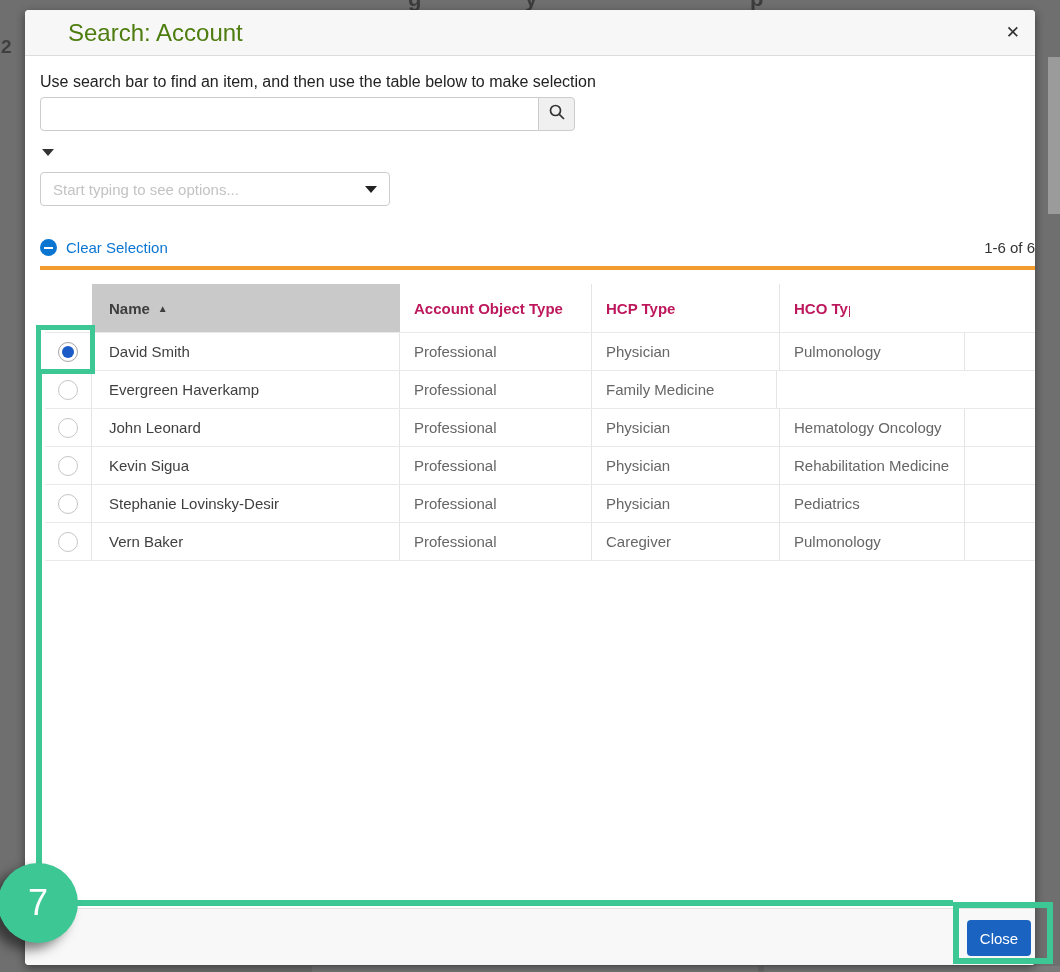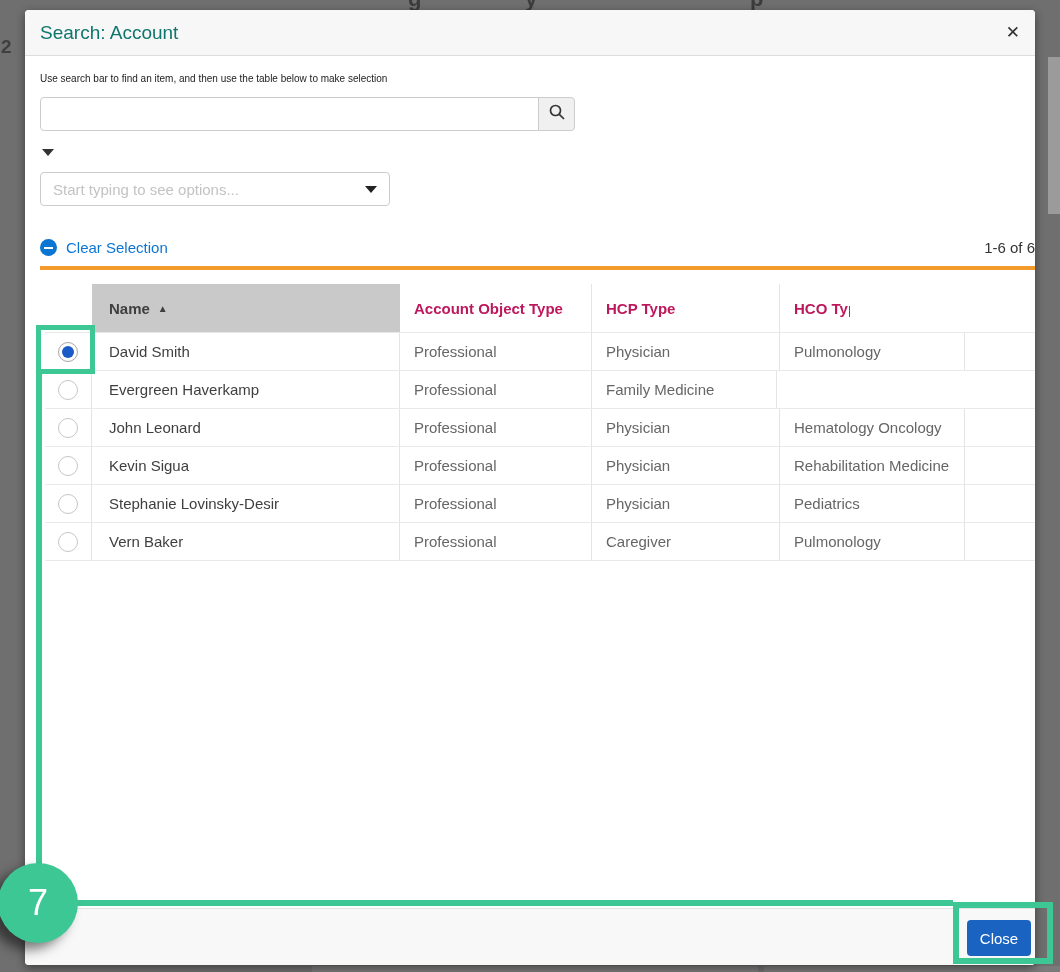--- a/index.html
+++ b/index.html
@@ -14,24 +14,24 @@
   .bg-scrollbar { position:absolute; left:1048px; top:57px; width:12px; height:157px; background:#9b9b9b; }
   .bg-bottom-a { position:absolute; left:312px; top:966px; width:446px; height:6px; background:#7a7a7a; }
   .bg-bottom-b { position:absolute; left:764px; top:966px; width:296px; height:6px; background:#7a7a7a; }
 
   
   .modal { position:absolute; left:25px; top:10px; width:1010px; height:955px; background:#ffffff;
            border-radius:4px; box-shadow:0 3px 10px rgba(0,0,0,0.45); }
   .modal-header { position:absolute; left:0; top:0; width:100%; height:46px; background:#f7f7f7;
                   border-bottom:1px solid #dddddd; border-radius:4px 4px 0 0;
                   display:flex; align-items:center; padding:0 15px; }
-  .modal-title { font-size:19px; color:#0f766e; }
+  .modal-title { font-size:24px; color:#4d7c0f;margin-left:28px; }
   .close-x { margin-left:auto; font-size:17px; color:#333333; cursor:pointer; line-height:1; }
 
-  .instruction { position:absolute; left:15px; top:63px; font-size:10px; color:#222222; }
+  .instruction { position:absolute; left:15px; top:63px; font-size:16px; color:#222222; }
 
   .search-group { position:absolute; left:15px; top:87px; display:flex; }
   .search-input { width:499px; height:34px; border:1px solid #cccccc; border-radius:4px 0 0 4px;
                   font-size:15px; padding:0 10px; outline:none; color:#333; }
   .search-btn { width:37px; height:34px; margin-left:-1px; background:#f0f0f0; border:1px solid #cccccc;
                 border-radius:0 4px 4px 0; display:flex; align-items:center; justify-content:center; cursor:pointer; }
 
   .filters-row { position:absolute; left:17px; top:139px; display:flex; align-items:flex-start; gap:26px;flex-direction:column; }
   .tri-down { width:0; height:0; border-left:6px solid transparent; border-right:6px solid transparent;
               border-top:7px solid #333333; }

